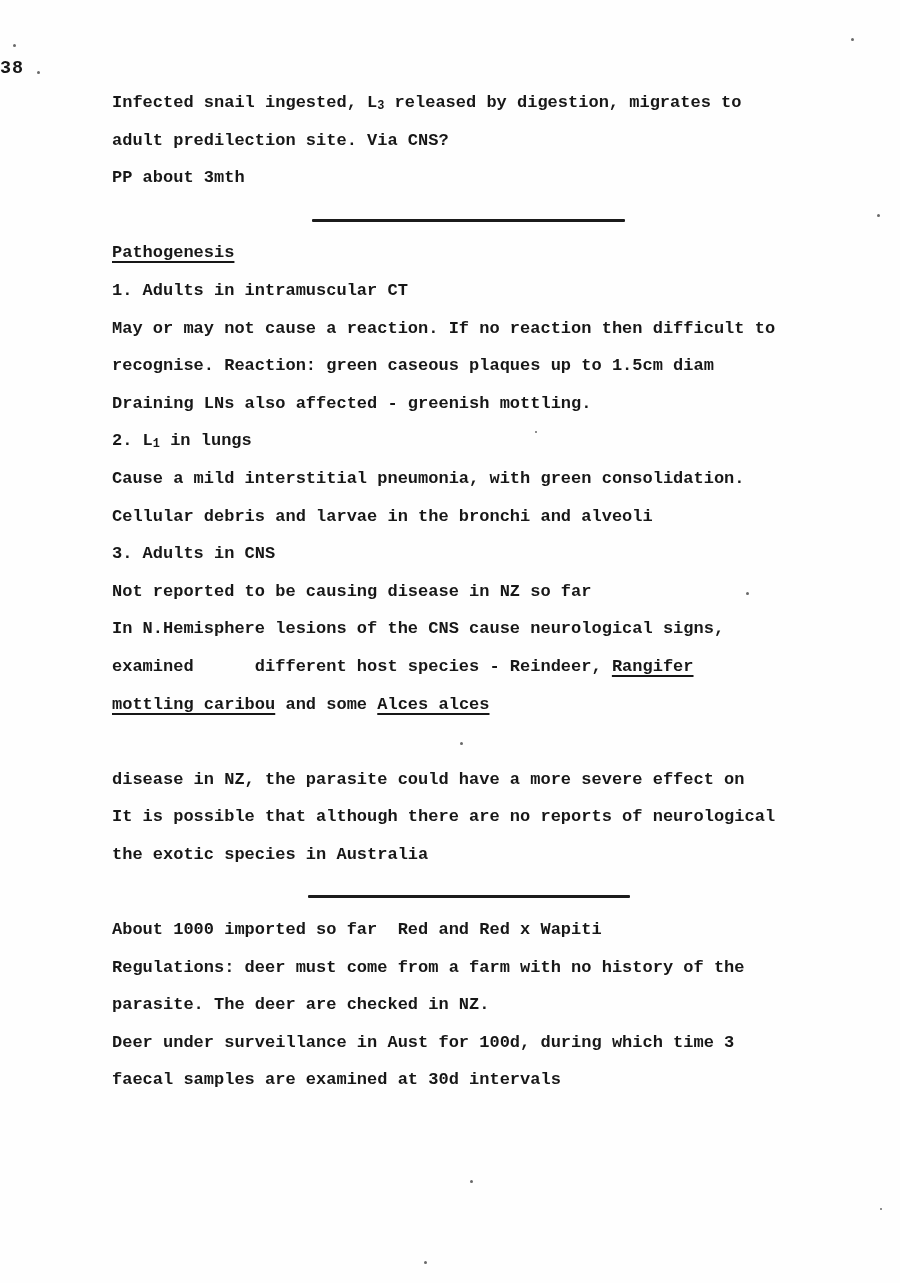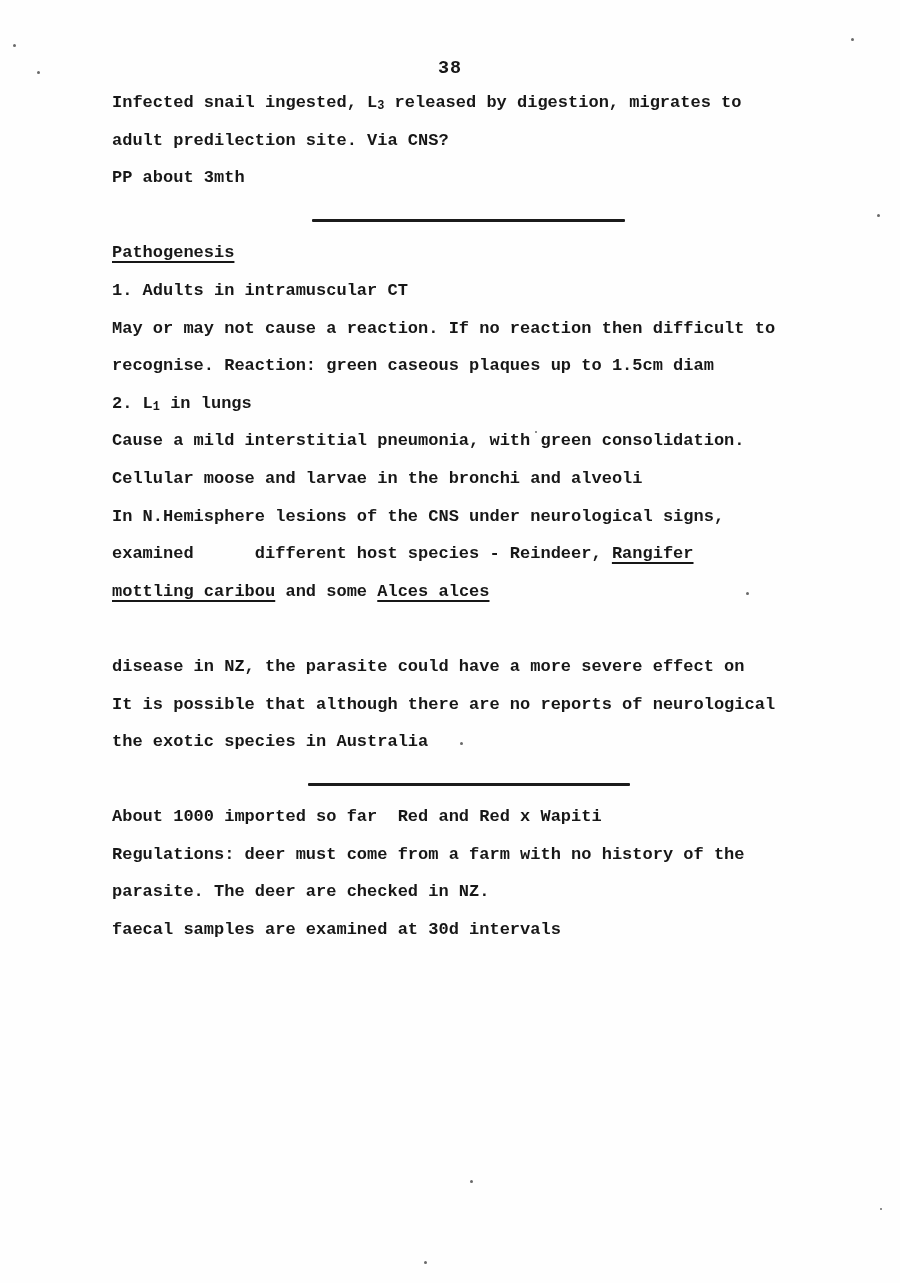--- a/index.html
+++ b/index.html
@@ -17,21 +17,21 @@
     font-weight: 700;
     color: #171717;
   }
   .page-number {
     position: absolute;
     top: 50px;
     left: 0;
     width: 900px;
     height: 37px;
     line-height: 37px;
-    text-align: center;
+    text-align: left;
     font-size: 18.4px;
     letter-spacing: 1px;
   }
   .doc-body {
     position: absolute;
     top: 84px;
     left: 112px;
     width: 760px;
   }
   .line {
@@ -71,34 +71,38 @@
   <div class="page-number">38</div>
   <div class="doc-body" id="doc">
       <div class="line"><span>Infected snail ingested, L</span><span class="sb">3</span><span> released by digestion, migrates to</span></div>
       <div class="line"><span>adult predilection site. Via CNS?</span></div>
       <div class="line"><span>PP about 3mth</span></div>
       <div class="line"><div class="divider" style="left: 200px; width: 313px;"></div></div>
       <div class="line"><span class="u">Pathogenesis</span></div>
       <div class="line"><span>1. Adults in intramuscular CT</span></div>
       <div class="line"><span>May or may not cause a reaction. If no reaction then difficult to</span></div>
       <div class="line"><span>recognise. Reaction: green caseous plaques up to 1.5cm diam</span></div>
+      <div class="line"><span>Draining LNs also affected - greenish mottling.</span></div>
       <div class="line"><span>2. L</span><span class="sb">1</span><span> in lungs</span></div>
       <div class="line"><span>Cause a mild interstitial pneumonia, with green consolidation.</span></div>
-      <div class="line"><span>Cellular moose and larvae in the bronchi and alveoli</span></div>
-      <div class="line"><span>In N.Hemisphere lesions of the CNS under neurological signs,</span></div>
+      <div class="line"><span>Cellular debris and larvae in the bronchi and alveoli</span></div>
+      <div class="line"><span>3. Adults in CNS</span></div>
+      <div class="line"><span>Not reported to be causing disease in NZ so far</span></div>
+      <div class="line"><span>In N.Hemisphere lesions of the CNS cause neurological signs,</span></div>
       <div class="line"><span>examined      different host species - Reindeer, </span><span class="u">Rangifer</span></div>
       <div class="line"><span class="u">mottling caribou</span><span> and some </span><span class="u">Alces alces</span></div>
       <div class="line"></div>
       <div class="line"><span>disease in NZ, the parasite could have a more severe effect on</span></div>
       <div class="line"><span>It is possible that although there are no reports of neurological</span></div>
       <div class="line"><span>the exotic species in Australia</span></div>
       <div class="line"><div class="divider" style="left: 196px; width: 322px;"></div></div>
       <div class="line"><span>About 1000 imported so far  Red and Red x Wapiti</span></div>
       <div class="line"><span>Regulations: deer must come from a farm with no history of the</span></div>
       <div class="line"><span>parasite. The deer are checked in NZ.</span></div>
+      <div class="line"><span>Deer under surveillance in Aust for 100d, during which time 3</span></div>
       <div class="line"><span>faecal samples are examined at 30d intervals</span></div>
     </div>
   <div id="specks">
       <div class="speck" style="left: 13px; top: 44px; width: 3px; height: 3px;"></div>
       <div class="speck" style="left: 37px; top: 71px; width: 3px; height: 3px;"></div>
       <div class="speck" style="left: 851px; top: 38px; width: 3px; height: 3px;"></div>
       <div class="speck" style="left: 877px; top: 214px; width: 3px; height: 3px;"></div>
       <div class="speck" style="left: 535px; top: 431px; width: 2px; height: 2px;"></div>
       <div class="speck" style="left: 746px; top: 592px; width: 3px; height: 3px;"></div>
       <div class="speck" style="left: 460px; top: 742px; width: 3px; height: 3px;"></div>

